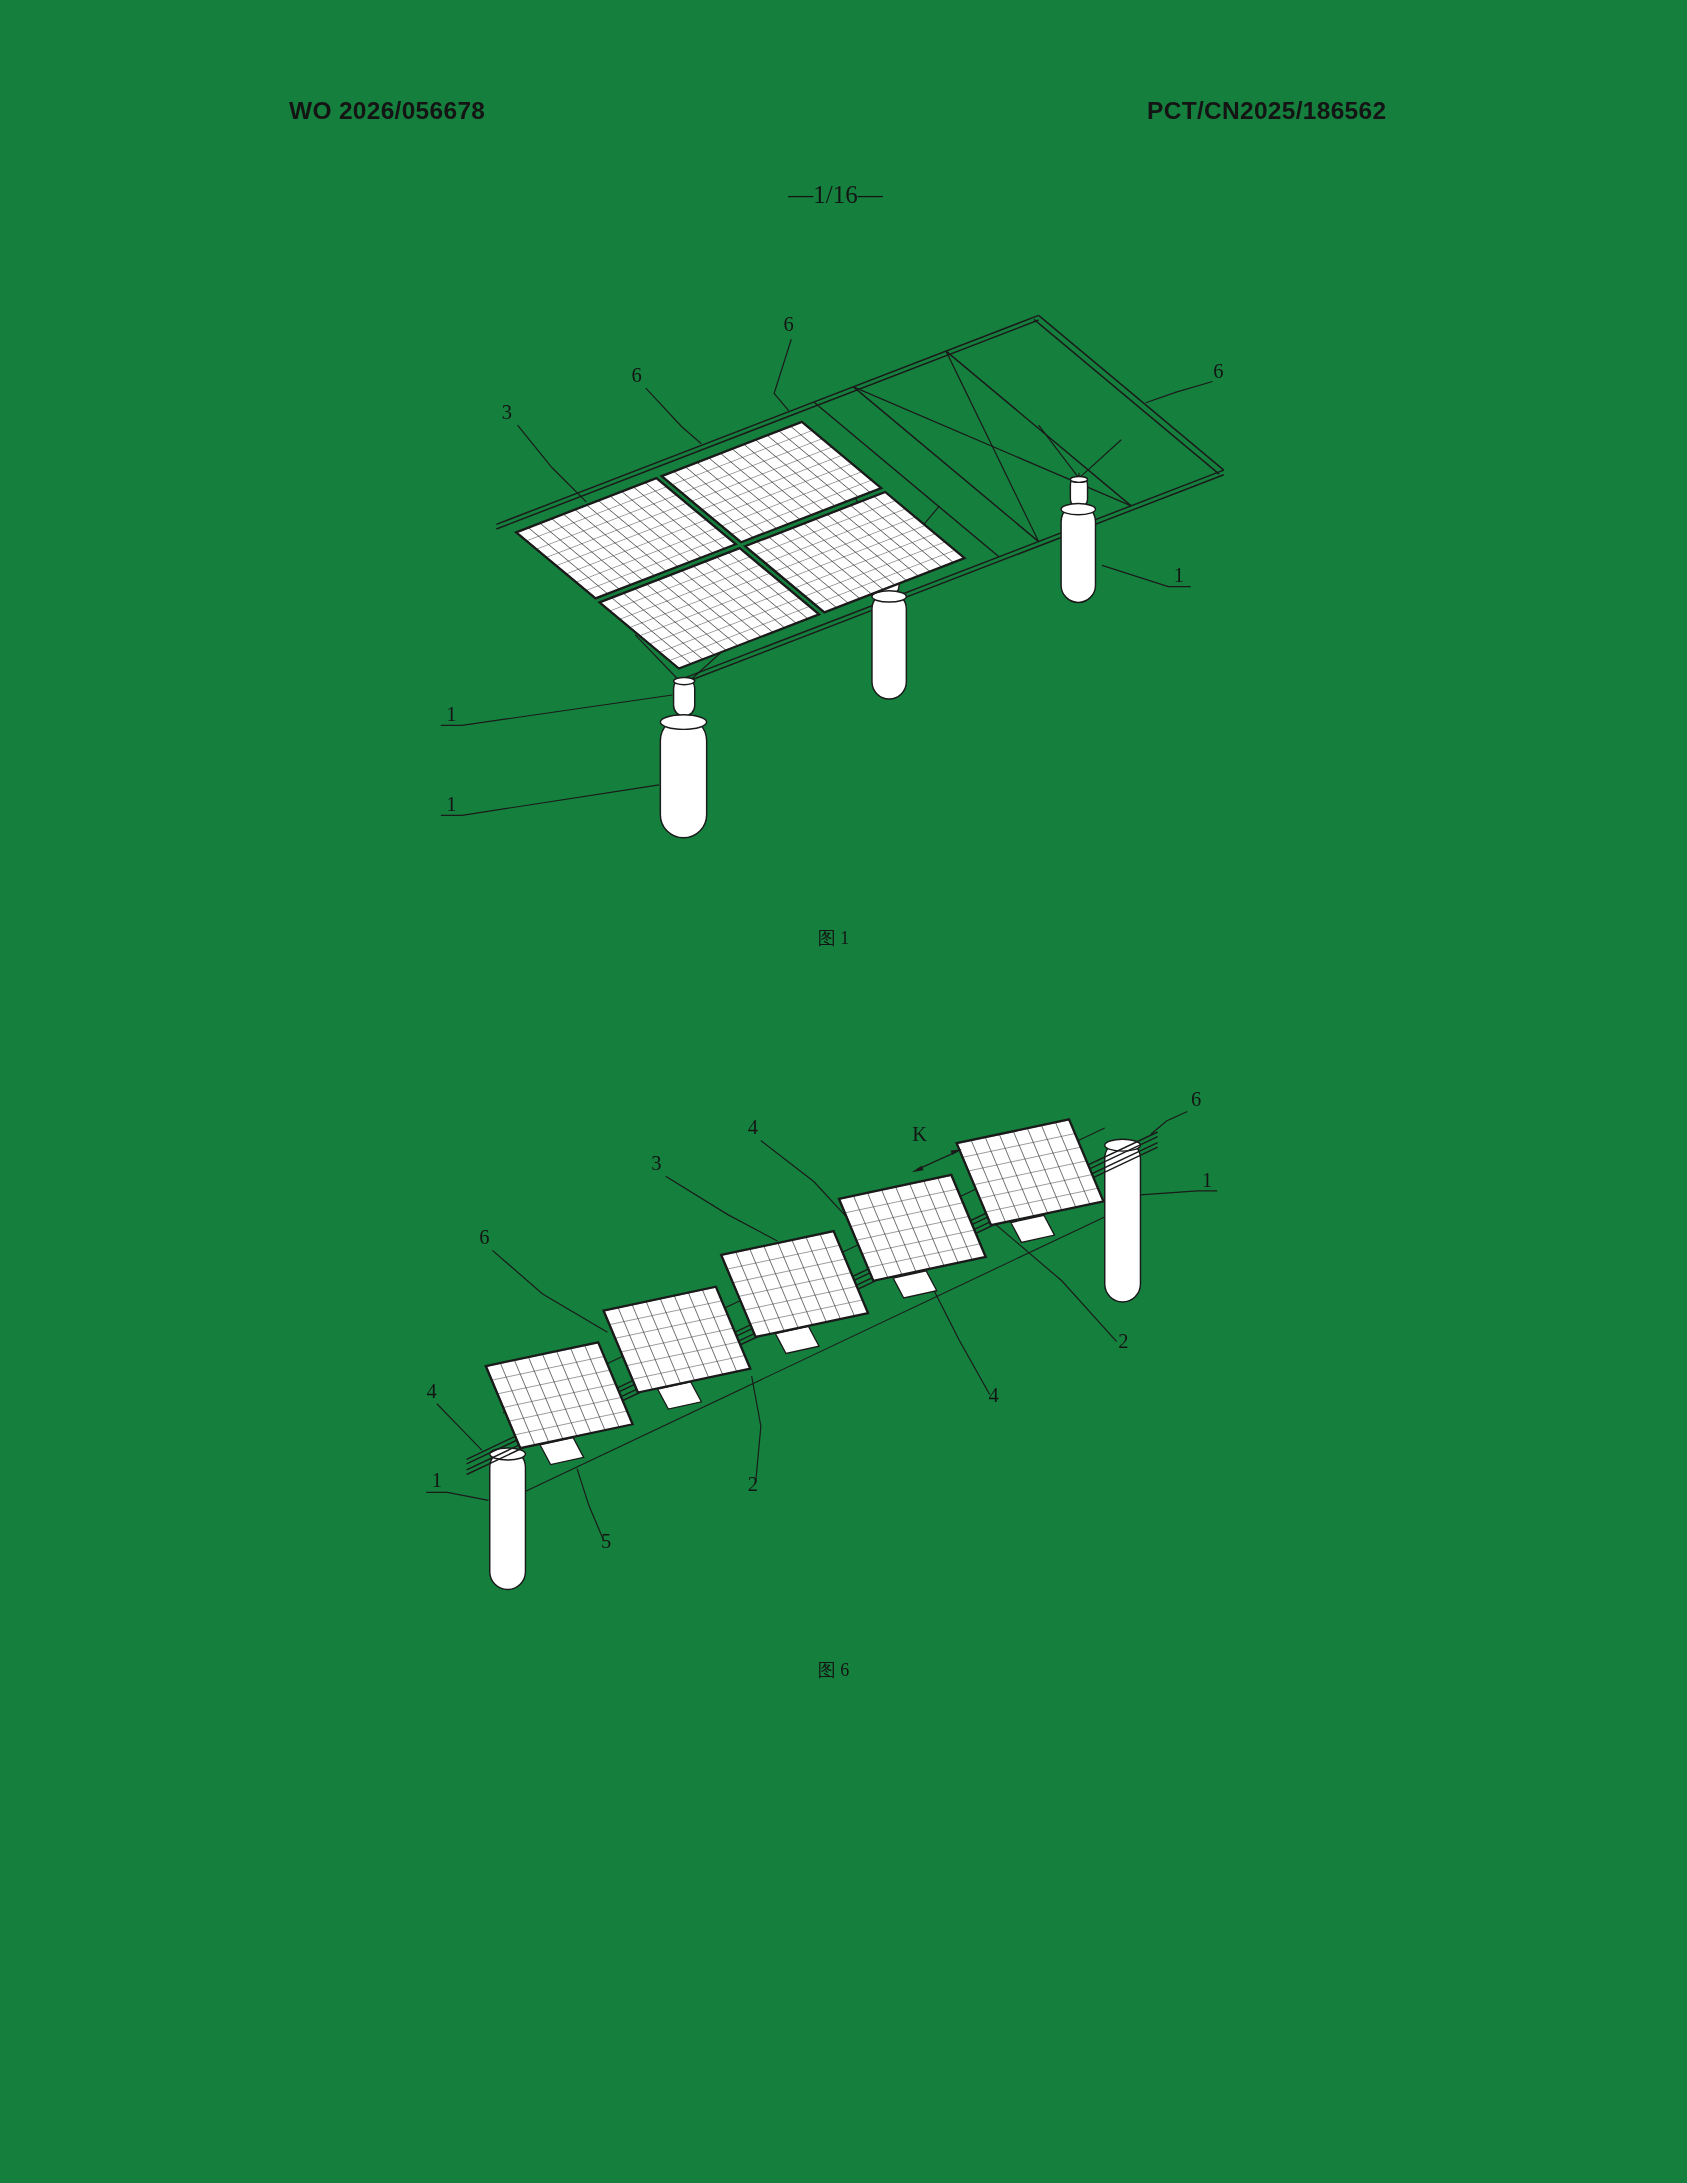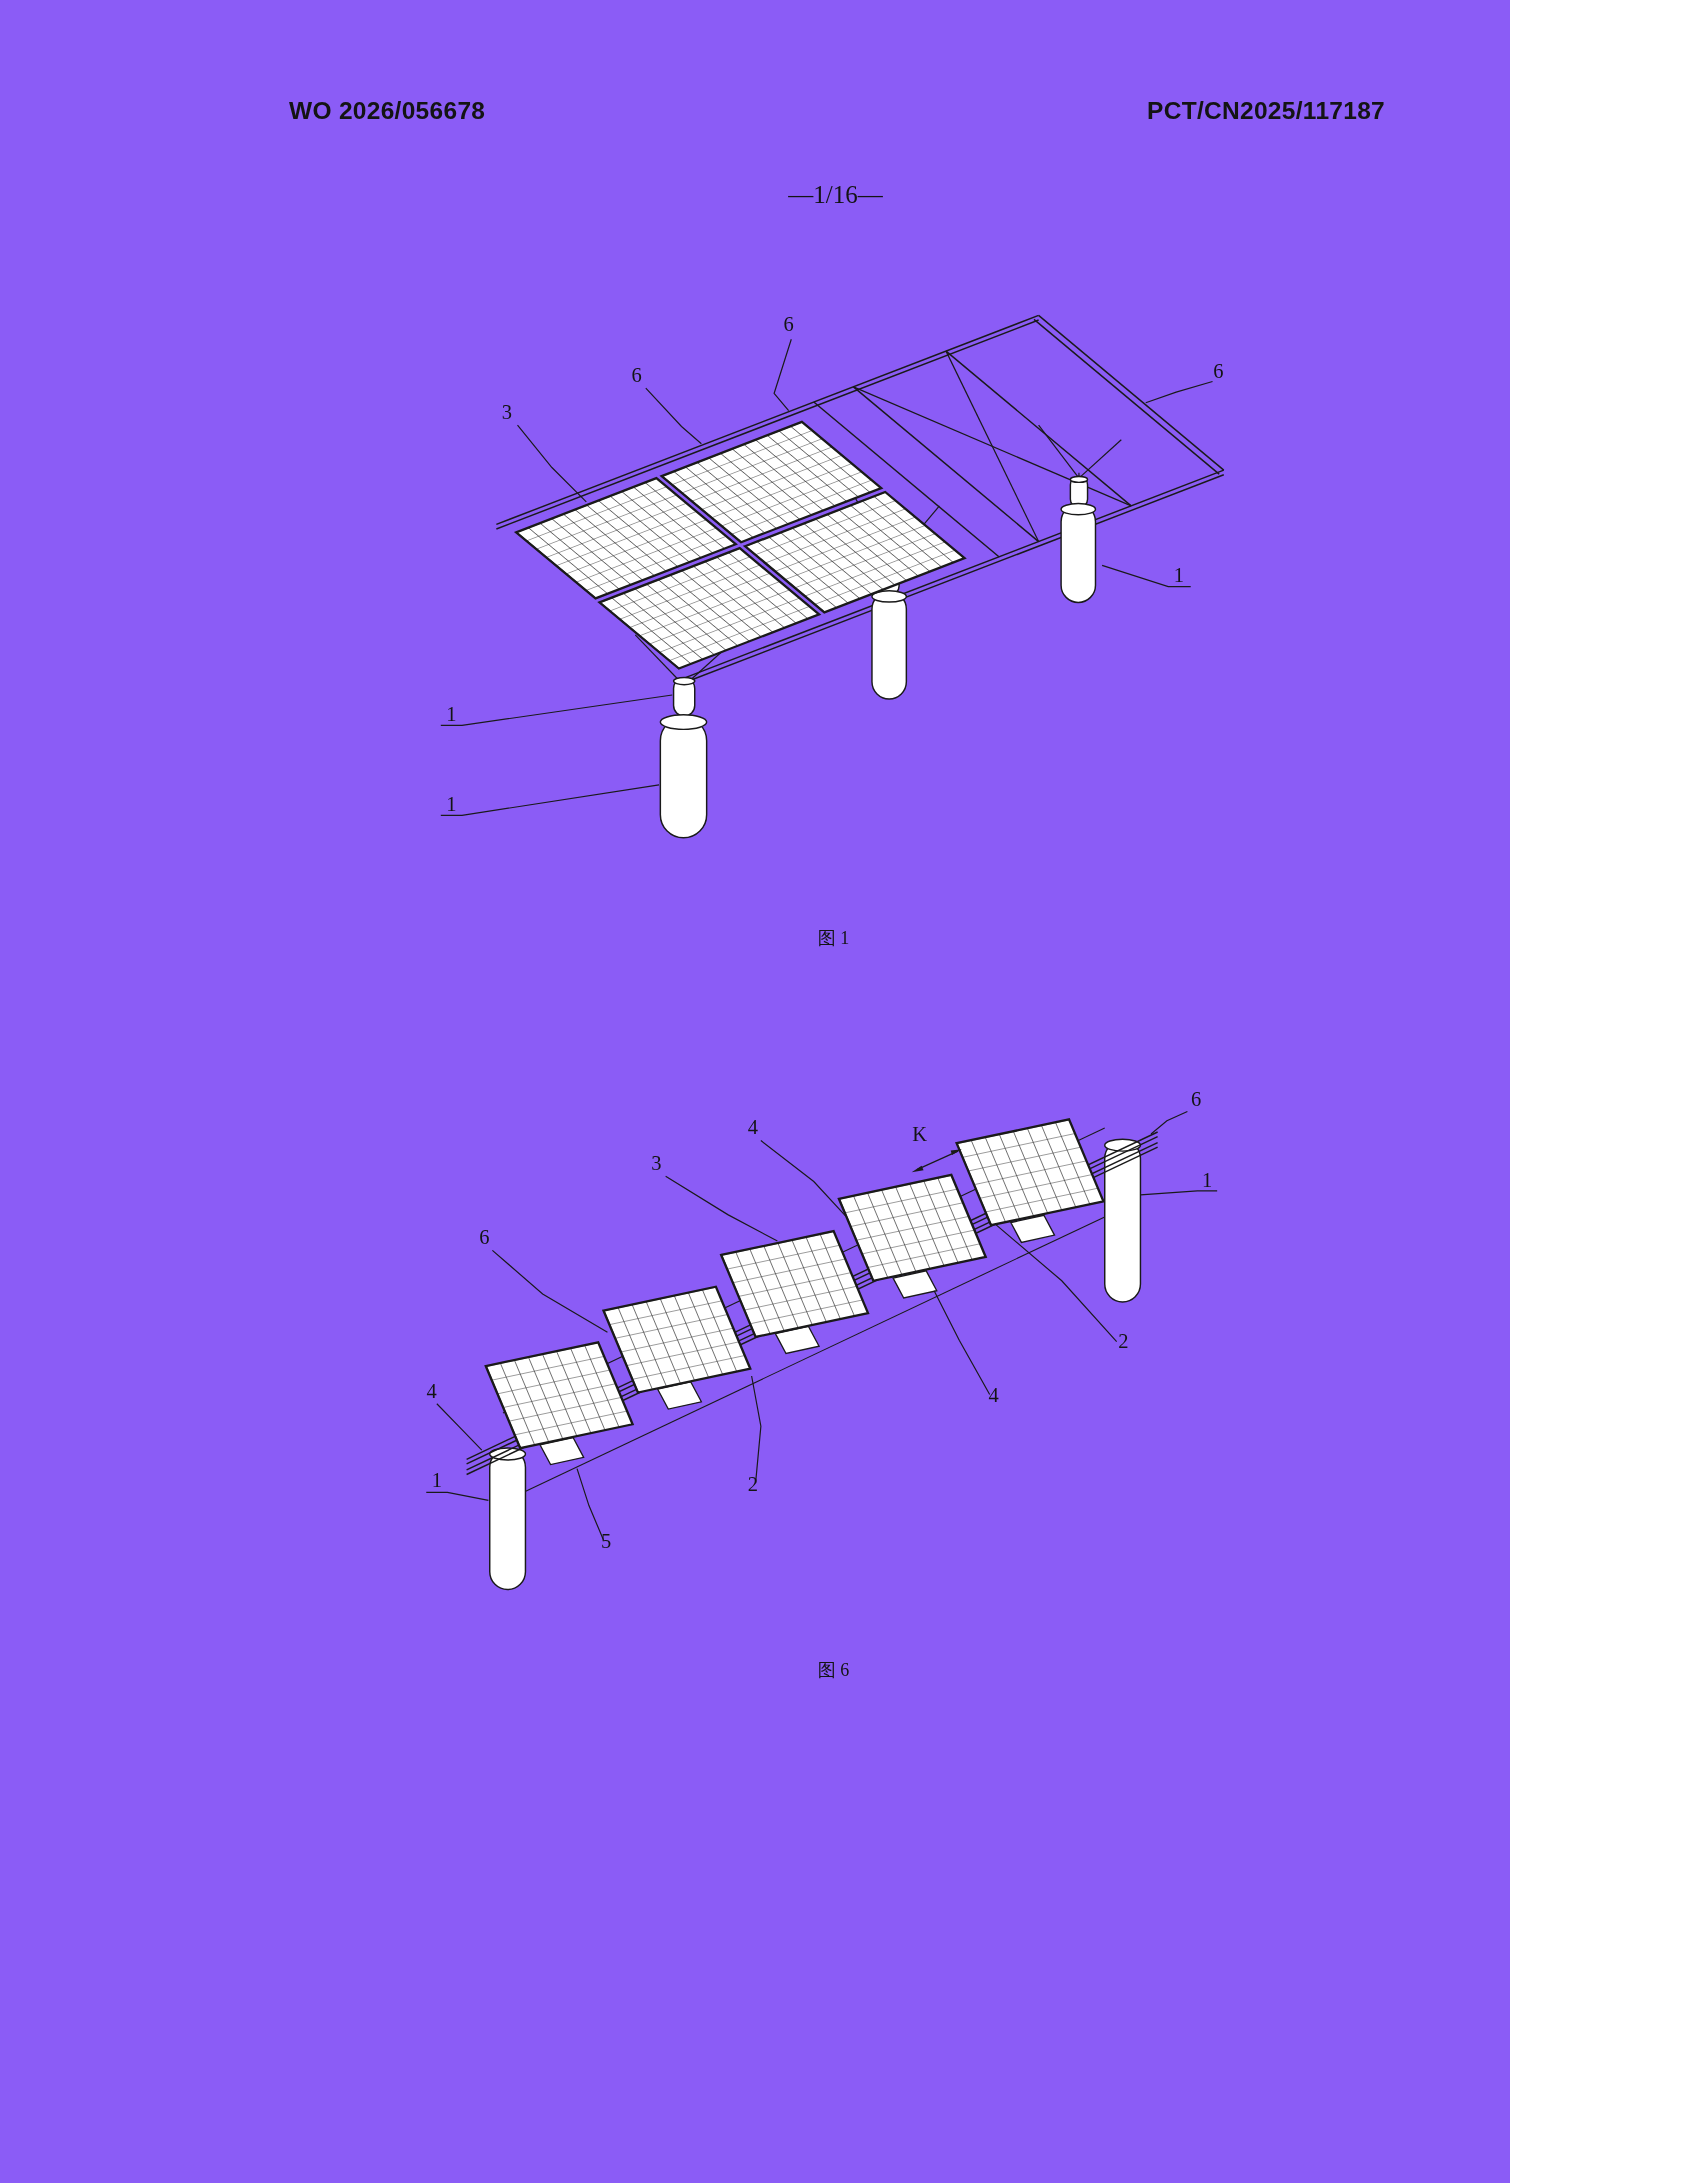--- a/index.html
+++ b/index.html
@@ -1,16 +1,16 @@
 <!DOCTYPE html>
 <html style="font-size:10.6px"><head>
 <meta charset="utf-8">
 <style>
   html,body{margin:0;padding:0;background:#ffffff;}
-  .page{position:relative;width:1510px;height:2183px;background:#8b5cf6;overflow:hidden;
+  .page{position:relative;width:1687px;height:2183px;background:#15803d;overflow:hidden;
         font-family:"Liberation Sans",sans-serif;color:#141414;}
   .hdr{position:absolute;font-weight:bold;font-size:24.5px;letter-spacing:0.3px;
        font-family:"Liberation Sans",sans-serif;color:#141414;white-space:nowrap;}
   #hdrL{left:289px;top:97px;}
   #hdrR{left:1147px;top:97px;}
   .pagenum{position:absolute;left:756px;top:181px;width:159px;text-align:center;
            font-family:"Liberation Serif",serif;font-size:25px;color:#141414;}
   .caption{position:absolute;left:754px;width:159px;text-align:center;
            font-family:"Liberation Serif",serif;font-size:18px;color:#141414;}
   #cap1{top:926px;}
@@ -19,21 +19,21 @@
   #fig1{left:417px;top:281px;}
   #fig2{left:417px;top:1082px;}
   svg text{font-family:"Liberation Serif",serif;font-size:31px;fill:#141414;}
 </style>
 </head>
 <body>
 
 <div class="page">
 
   <div id="hdrL" class="hdr">WO 2026/056678</div>
-  <div id="hdrR" class="hdr">PCT/CN2025/117187</div>
+  <div id="hdrR" class="hdr">PCT/CN2025/186562</div>
   <div class="pagenum">—1/16—</div>
 
   <svg id="fig1" width="820" height="582" viewBox="0 0 1240 880">
     <defs>
       <pattern id="pgrid1" patternUnits="userSpaceOnUse" width="0.0833" height="0.125">
         <path d="M0.0833 0 H0 V0.125" fill="none" stroke="#3a3a3a" stroke-width="0.010"></path>
       </pattern>
       <pattern id="pgrid2" patternUnits="userSpaceOnUse" width="0.125" height="0.1667">
         <path d="M0.125 0 H0 V0.1667" fill="none" stroke="#3a3a3a" stroke-width="0.012"></path>
       </pattern>

